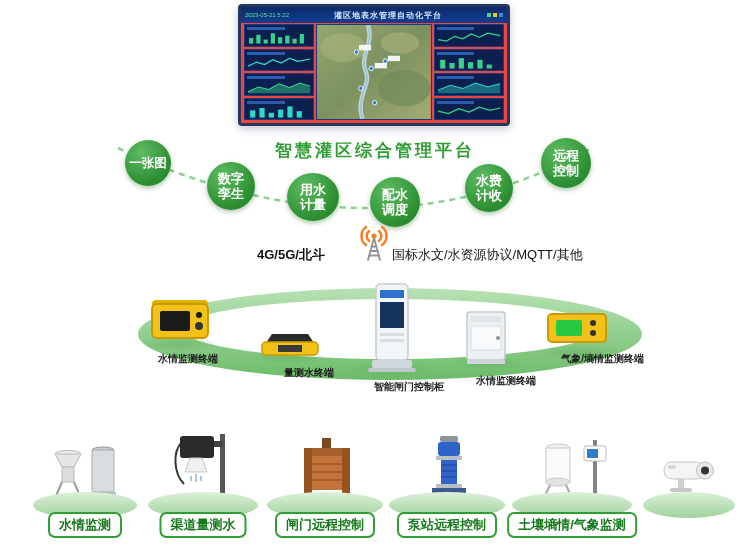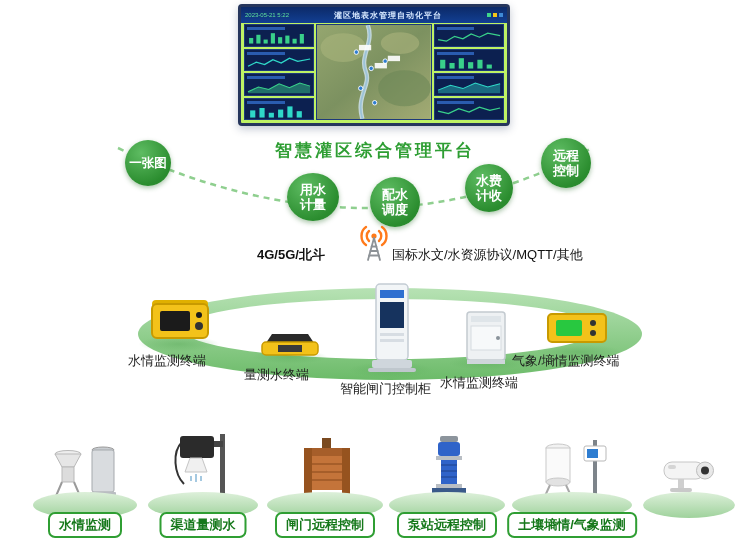--- a/index.html
+++ b/index.html
@@ -1,20 +1,20 @@
 <!DOCTYPE html>
 <html><head>
 <meta charset="utf-8">
 <style>
   html,body{margin:0;padding:0;background:#fff;}
   body{width:750px;height:547px;font-family:"Liberation Sans","DejaVu Sans",sans-serif;overflow:hidden;}
   .stage{position:relative;width:750px;height:547px;background:#fff;}
 
   
-  .dashboard{position:absolute;left:238px;top:4px;width:272px;height:122px;background:#bef264;
+  .dashboard{position:absolute;left:238px;top:4px;width:272px;height:122px;background:#ef4444;
     border:3px solid #26365c;border-radius:4px;box-shadow:0 3px 8px rgba(20,40,80,.25);box-sizing:border-box;}
   .dash-header{position:absolute;top:0;left:0;right:0;height:16px;background:linear-gradient(#0c2a68,#123f93);
     display:flex;align-items:center;justify-content:space-between;padding:0 4px;box-sizing:border-box;}
   .dash-time{font-size:6px;color:#5fe09a;white-space:nowrap;}
   .dash-title{font-size:8px;color:#d6e8ff;font-weight:bold;letter-spacing:1px;white-space:nowrap;}
   .dash-legend{display:flex;gap:2px;}
   .dash-legend i{width:4px;height:4px;display:block;}
   .dash-body{position:absolute;top:17px;bottom:3px;left:3px;right:3px;display:flex;gap:2px;}
   .dash-col{width:27%;display:flex;flex-direction:column;gap:2px;}
   .dash-panel{flex:1;background:#0c2050;border:1px solid #1d3a7a;position:relative;overflow:hidden;}
@@ -41,21 +41,21 @@
   
   .comm-left{position:absolute;top:246px;left:230px;width:122px;text-align:center;font-size:13px;color:#111;font-weight:bold;}
   .comm-right{position:absolute;top:246px;left:392px;font-size:13px;color:#111;white-space:nowrap;}
   .antenna{position:absolute;left:355px;top:222px;}
 
   
   .ring-svg{position:absolute;left:128px;top:284px;width:524px;height:100px;}
   .mid-shadow{position:absolute;border-radius:50%;
     background:radial-gradient(ellipse,rgba(90,170,90,.45),rgba(90,170,90,0) 70%);}
   .dev{position:absolute;}
-  .mid-label{position:absolute;font-size:13px;font-weight:normal;color:#1c1c1c;text-align:left;white-space:nowrap;}
+  .mid-label{position:absolute;font-size:10px;font-weight:bold;color:#1c1c1c;text-align:right;white-space:nowrap;}
 
   
   .oval{position:absolute;border-radius:50%;background:linear-gradient(#ddf0da,#9fd29c);}
   .pill{position:absolute;background:#fff;border:2px solid #2f9e33;border-radius:7px;color:#15781a;
     font-weight:bold;font-size:13px;padding:2px 9px;transform:translateX(-50%);white-space:nowrap;}
 </style>
 </head>
 <body>
 
 <div class="stage">
@@ -178,20 +178,21 @@
               <polyline points="2,9 12,12 22,6 32,10 42,4 52,8 62,5" fill="none" stroke="#39d08a" stroke-width="1.5"></polyline>
             </svg>
           </div>
       </div>
     </div>
   </div>
 
   <div class="platform-title">智慧灌区综合管理平台</div>
 
   <div class="fcircle c0">一张图</div>
+  <div class="fcircle c1">数字孪生</div>
   <div class="fcircle c2">用水计量</div>
   <div class="fcircle c3">配水调度</div>
   <div class="fcircle c4">水费计收</div>
   <div class="fcircle c5">远程控制</div>
 
   <div class="comm-left">4G/5G/北斗</div>
   <div class="antenna">
     <svg width="38" height="40" viewBox="0 0 38 40">
       <g stroke="#ff7a1a" stroke-width="2.4" fill="none" stroke-linecap="round">
         <path d="M11 5 C5 9 5 19 11 23"></path>

